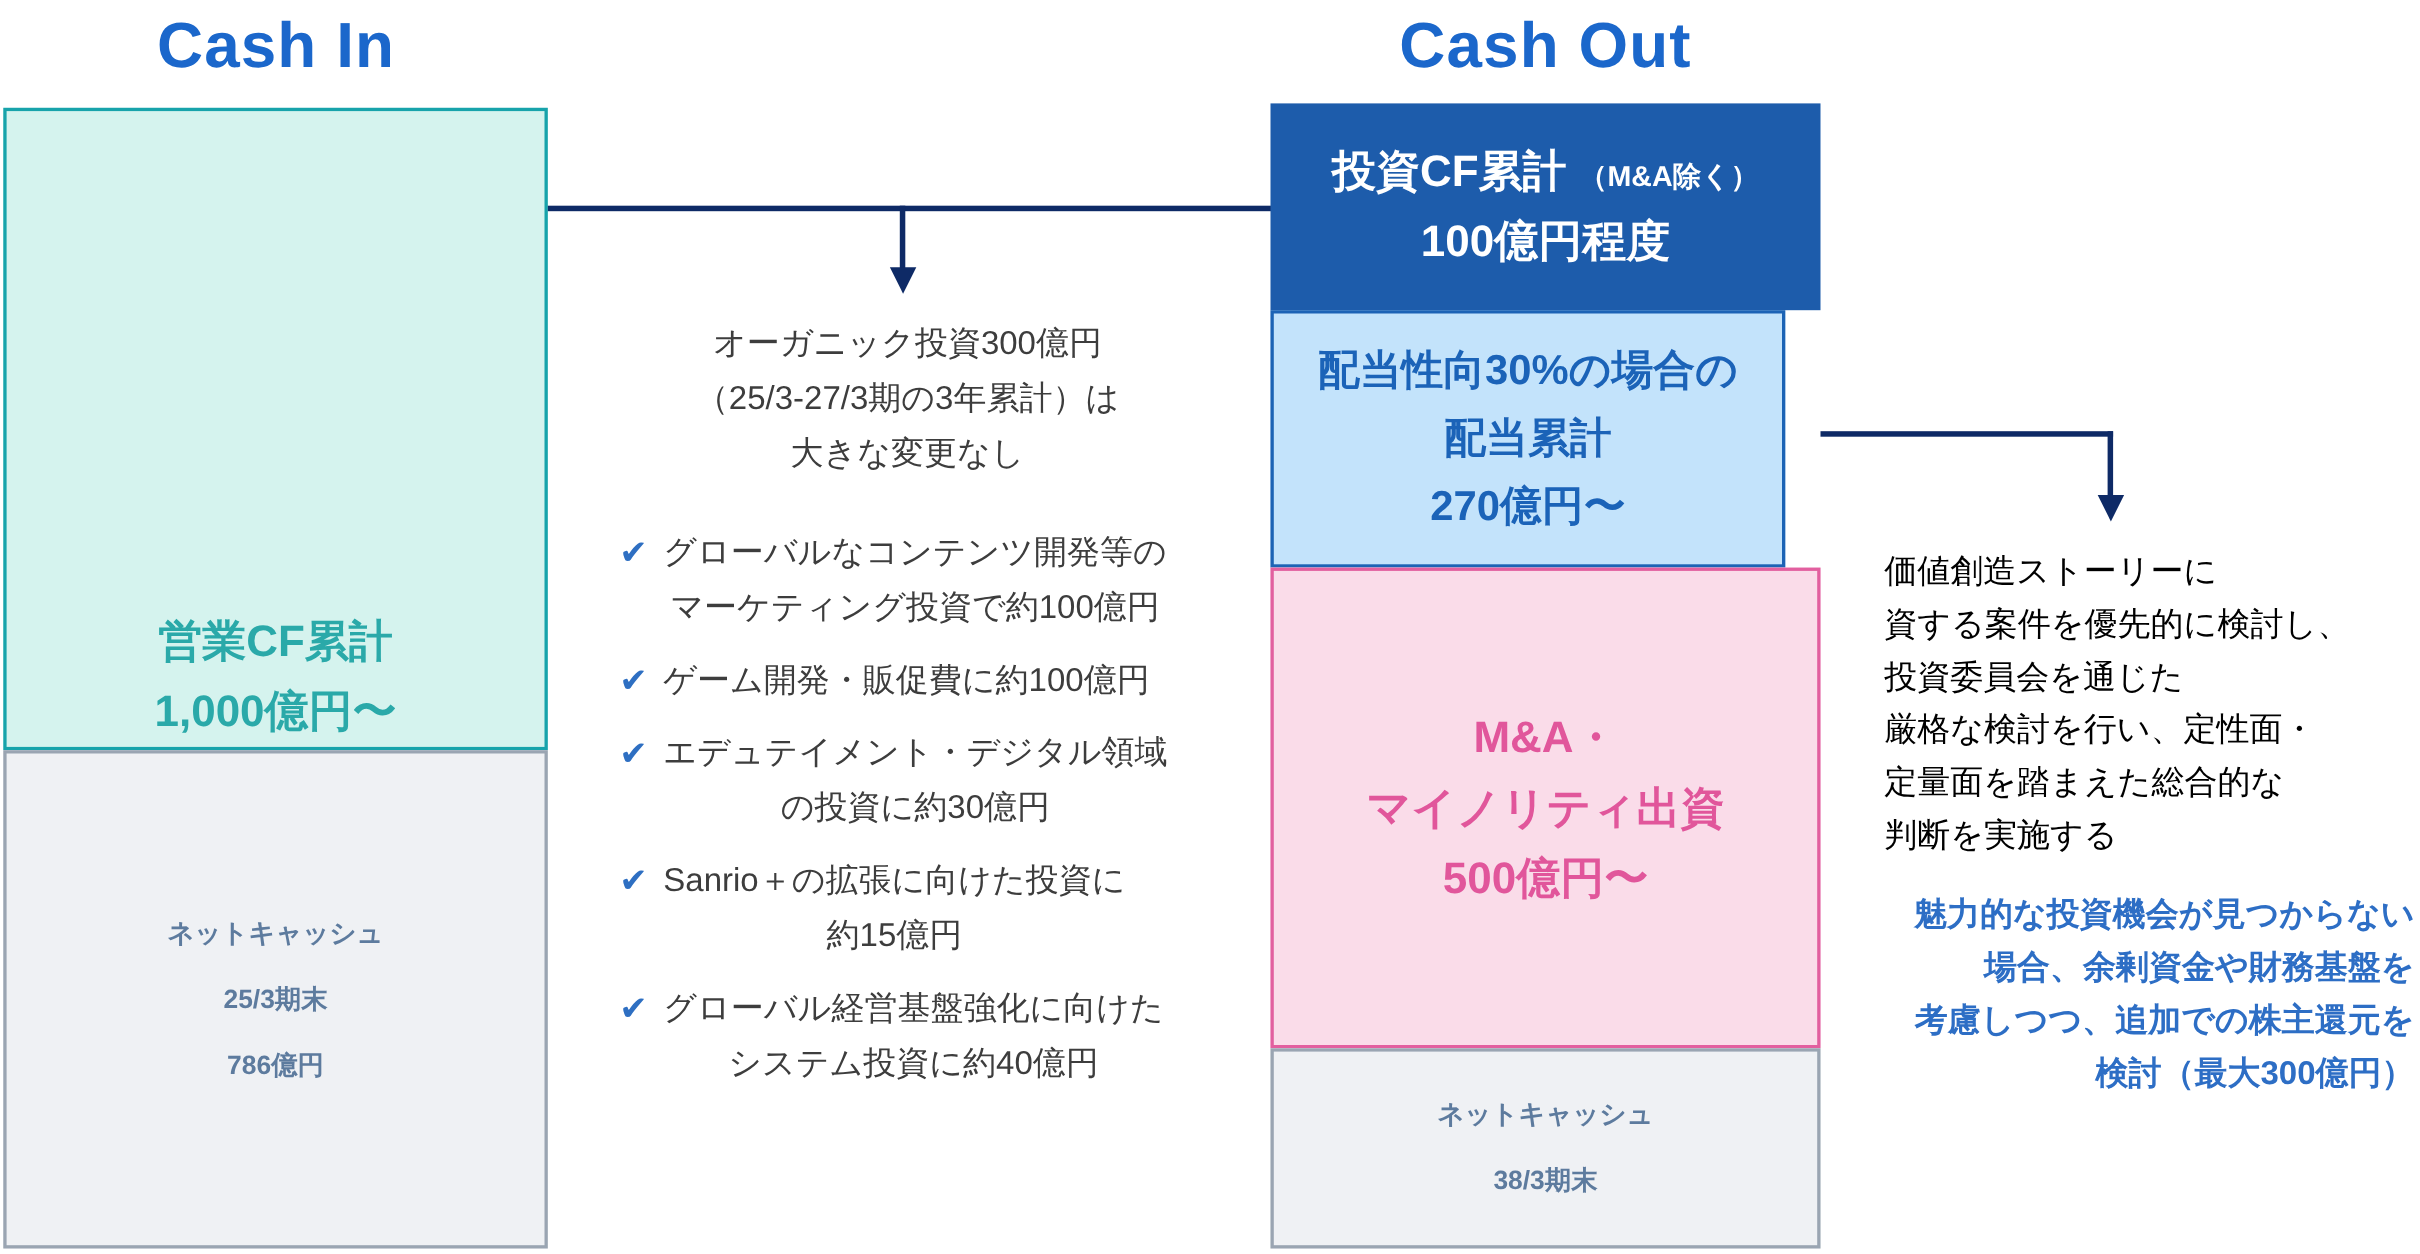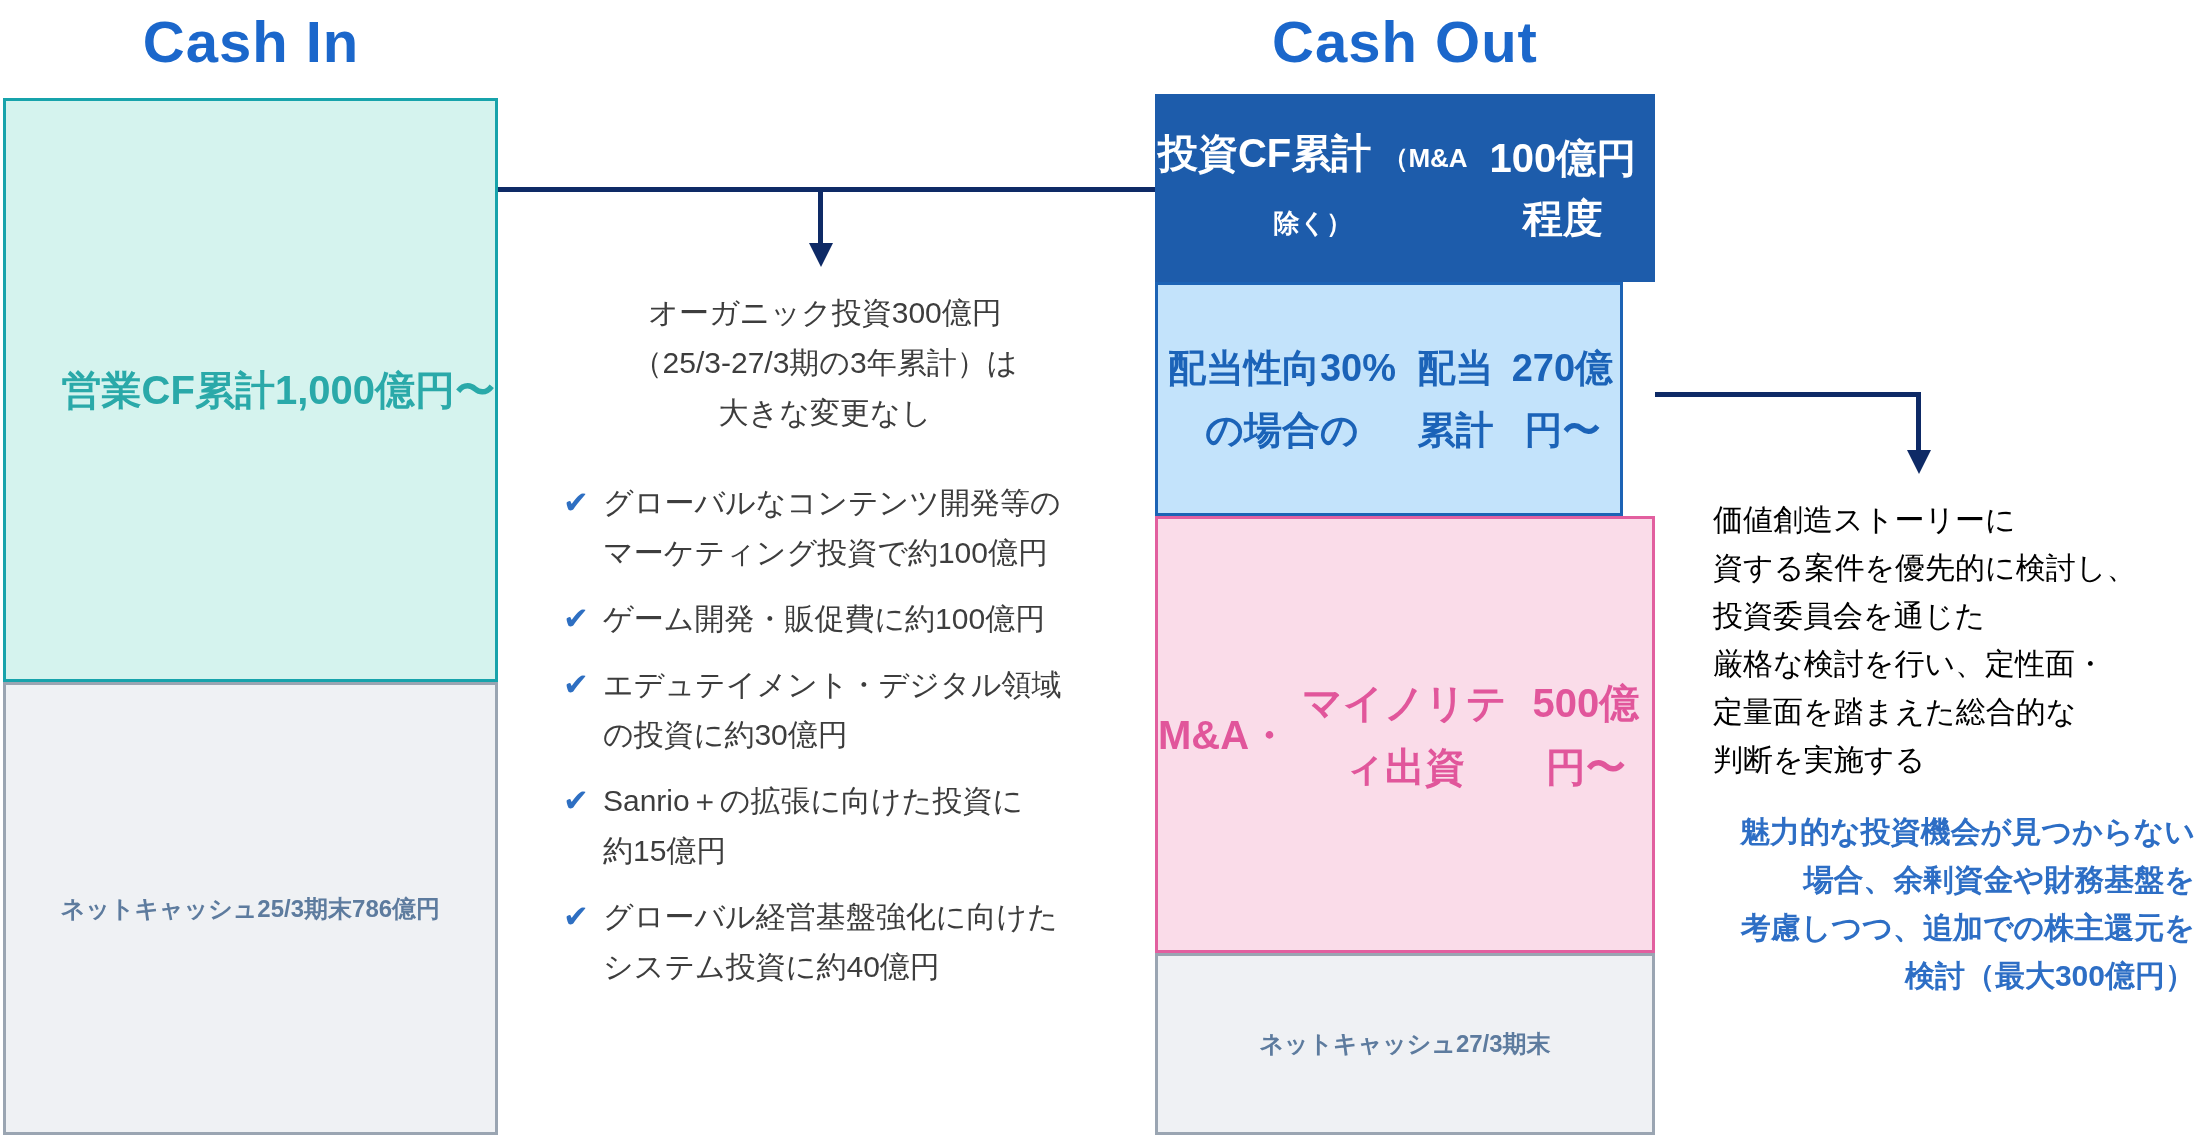--- a/index.html
+++ b/index.html
@@ -9,21 +9,21 @@
   }
   .col-title{
     position:absolute;top:8px;height:72px;text-align:center;
     font-size:58px;font-weight:bold;color:#1b67cb;letter-spacing:1px;
   }
   .title-in{left:3px;width:496px;}
   .title-out{left:1155px;width:500px;}
 
   .box{
     position:absolute;box-sizing:border-box;
-    display:flex;flex-direction:row;justify-content:center;align-items:center;
+    display:flex;flex-direction:column;justify-content:center;align-items:center;
     text-align:center;font-weight:bold;
   }
   .teal-box{
     left:3px;top:98px;width:495px;height:584px;
     background:#d5f3ee;border:3px solid #17a3ab;
     color:#2aa9a9;font-size:40px;line-height:64px;justify-content:flex-end;
   }
   .gray-box{
     background:#eff1f4;border:3px solid #9aa5b2;
     color:#5d7b9e;font-size:24px;line-height:60px;
@@ -67,21 +67,21 @@
     position:absolute;left:555px;top:288px;width:540px;
     text-align:center;font-size:30px;line-height:50px;color:#3d3d3d;
   }
   .checklist{position:absolute;left:563px;top:478px;width:575px;}
   .check-item{
     display:flex;align-items:flex-start;gap:14px;margin-bottom:16px;
     font-size:30px;line-height:50px;color:#3d3d3d;
   }
   .check{color:#2e6fc2;font-weight:bold;font-size:31px;flex:0 0 auto;}
   .item-lines{display:block;}
-  .item-lines .line{display:block;}
+  .item-lines .line{display:block;text-align:center;}
 
   .para{position:absolute;left:1713px;width:482px;font-size:30px;line-height:48px;}
   .para .line{display:block;}
   .p1{top:496px;color:#000000;}
   .p2{top:808px;color:#2d6ec5;font-weight:bold;text-align:right;}
 </style>
 </head>
 <body>
 
 <div class="canvas">
@@ -162,21 +162,21 @@
   </div>
 
   <div class="box pink-box">
     <div class="line">M&amp;A・</div>
     <div class="line">マイノリティ出資</div>
     <div class="line">500億円〜</div>
   </div>
 
   <div class="box gray-box net27">
     <div class="line">ネットキャッシュ</div>
-    <div class="line">27/3期末</div>
+    <div class="line">38/3期末</div>
   </div>
 
   <div class="connector h-line2"></div>
   <div class="connector v-stem2"></div>
   <div class="head2"></div>
 
   <div class="para p1">
     <span class="line">価値創造ストーリーに</span>
     <span class="line">資する案件を優先的に検討し、</span>
     <span class="line">投資委員会を通じた</span>

